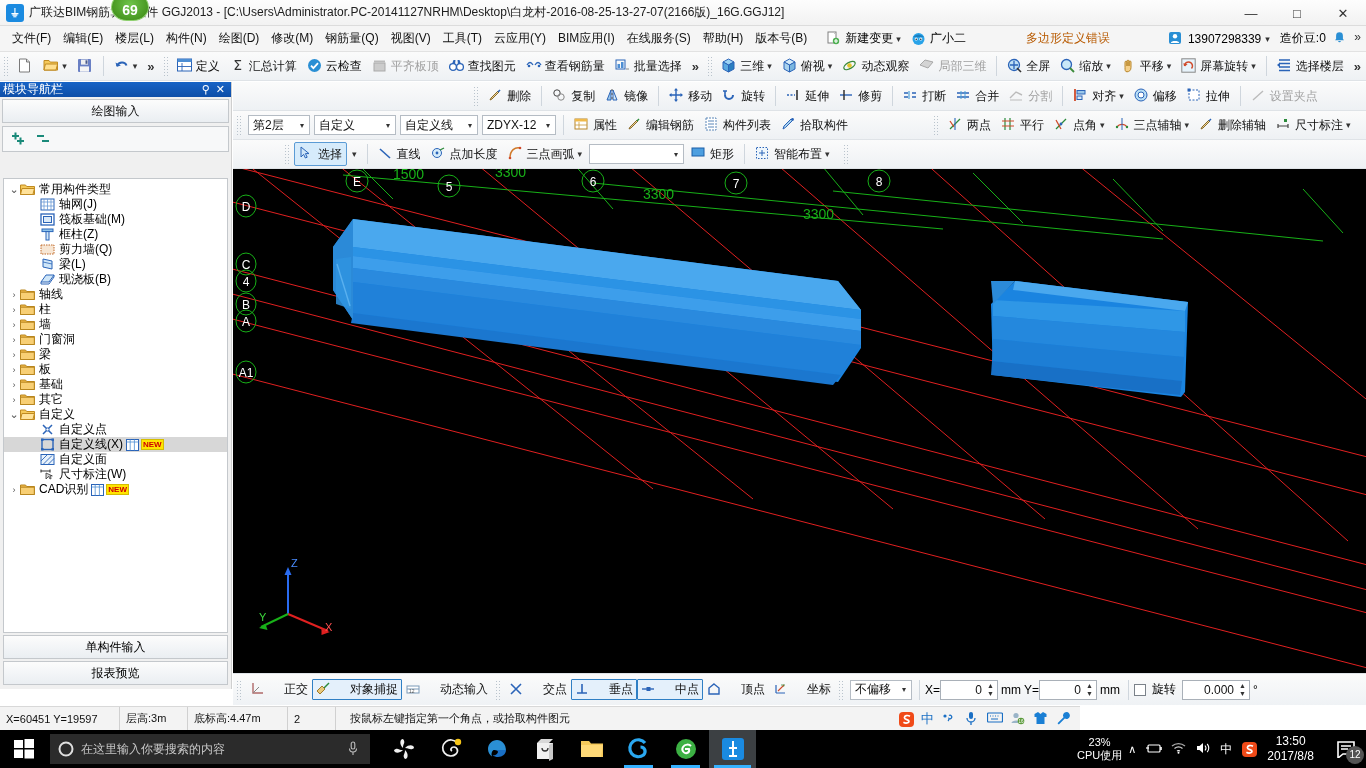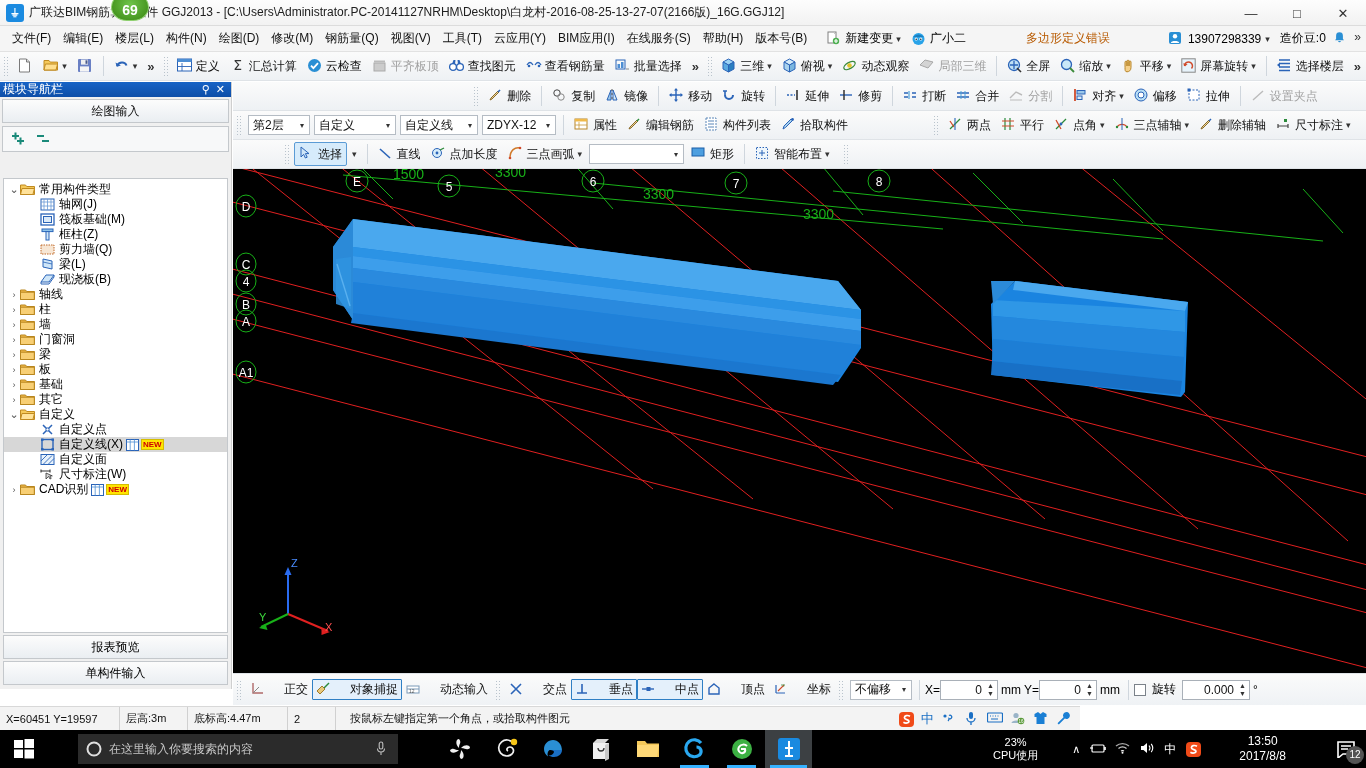--- a/index.html
+++ b/index.html
@@ -132,21 +132,21 @@
   
   .statusbar { position:absolute; left:0; top:706px; width:1080px; height:24px;
     background:#f3f3f3; border-top:1px solid #d8d8d8; display:flex; align-items:center;
     font-size:11px; color:#111; }
   .sf { border-right:1px solid #d0d0d0; height:24px; display:flex; align-items:center;
      padding:0 6px; white-space:nowrap; }
   .tray { margin-left:auto; display:flex; align-items:center; gap:7px; padding-right:8px; }
 
   
   .taskbar { position:absolute; left:0; top:730px; width:1366px; height:38px; background:#000;
-    display:flex; align-items:center;gap:28px; }
+    display:flex; align-items:center; }
   .startbtn { width:48px; height:38px; display:flex; align-items:center; justify-content:center;}
   .searchbox { width:320px; height:30px; background:#2b2b2b; margin-left:2px;
     display:flex; align-items:center; padding:0 8px; color:#c8c8c8; font-size:12px; gap:7px;}
   .tbicons { display:flex; align-items:center; height:38px; margin-left:10px; }
   .tbapp { width:47px; height:38px; display:flex; align-items:center; justify-content:center;
     position:relative; }
   .tbapp.running::after { content:""; position:absolute; bottom:0; left:9px; width:29px; height:3px;
     background:#35b1ff; }
   .tbapp.active { background:#3c4043; }
   .tbapp.active::after { content:""; position:absolute; bottom:0; left:5px; width:37px; height:3px;
@@ -986,22 +986,22 @@
           <span class="nlabel">CAD识别</span>
           <span class="tbl-ic"><svg width="13" height="12" viewBox="0 0 13 12">
               <rect x="0.5" y="0.5" width="12" height="11" fill="#fff" stroke="#2b64b8"></rect>
               <path d="M4.2 0.5v11M8.4 0.5v11M0.5 3h12" stroke="#4d8ed4" stroke-width="0.8"></path>
             </svg></span>
           <span class="newtag">NEW</span>
         </div>
       </div>
 
   <div class="lp-bottom">
+    <div class="lp-b2">单构件输入</div>
     <div class="lp-b2">报表预览</div>
-    <div class="lp-b2">单构件输入</div>
   </div>
 </div>
 
 <div class="canvas">
   <svg width="1133" height="504" viewBox="0 0 1133 504">
     <rect x="0" y="0" width="1133" height="504" fill="#000"></rect>
 
     <g stroke="#e02020" stroke-width="1" fill="none">
       <path d="M-20 -8 L1150 292"></path>
       <path d="M-20 28 L1150 330"></path>

